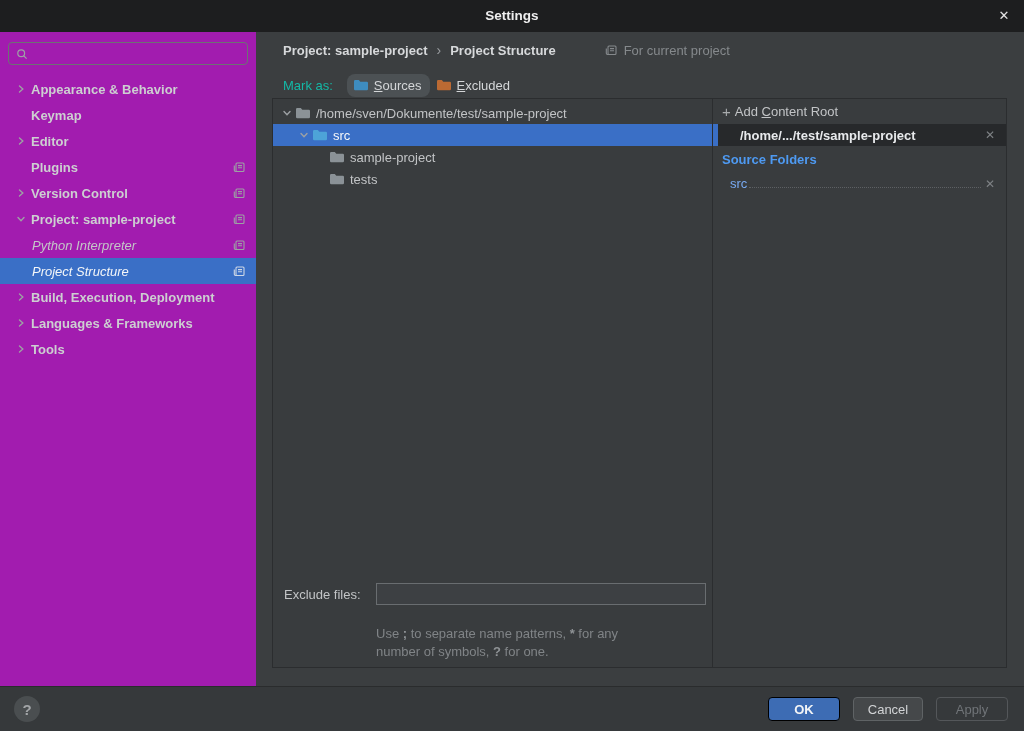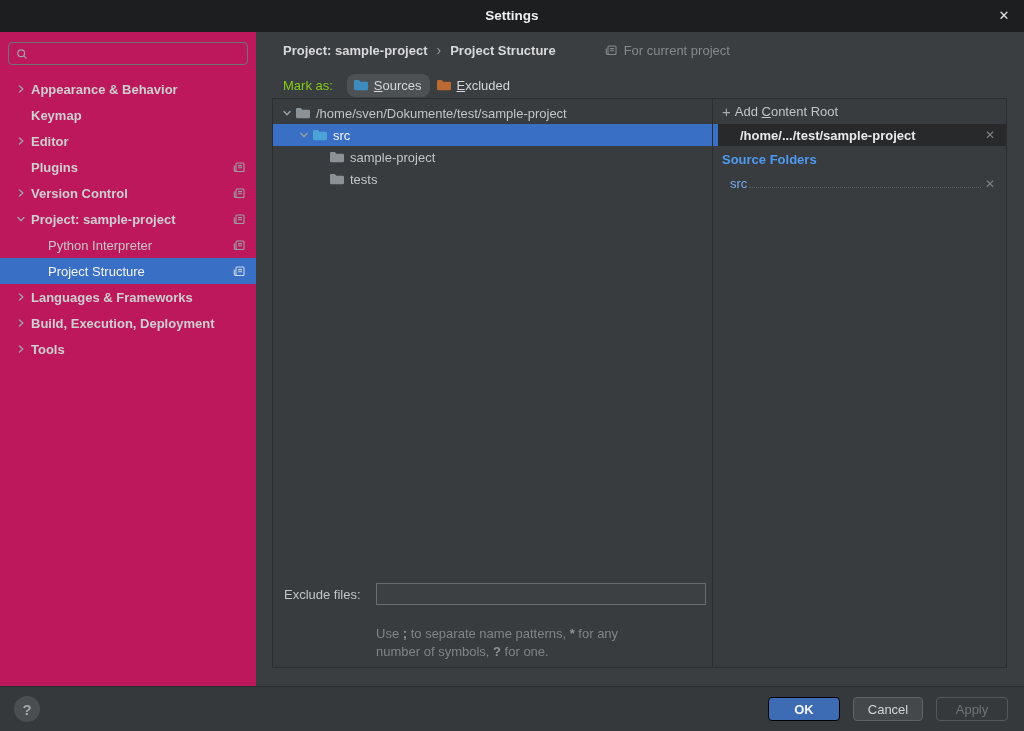--- a/index.html
+++ b/index.html
@@ -8,45 +8,45 @@
   .app { position:relative; width:1024px; height:731px; overflow:hidden; background:#3b3e40; box-shadow: inset 0 0 0 1px #1a1b1c; }
 
   
   .titlebar { position:absolute; top:0; left:0; width:100%; height:32px; background:#1d1e1f; }
   .titlebar .title { position:absolute; left:0; right:0; top:0; line-height:32px; text-align:center; font-weight:bold; color:#efefef; font-size:13.5px; }
   .titlebar .close { position:absolute; right:10px; top:0; line-height:32px; color:#e3e3e3; font-size:13px; width:20px; text-align:center; cursor:pointer; }
 
   .dialog { position:absolute; top:32px; left:0; right:0; bottom:0; background:#3b3e40; }
 
   
-  .sidebar { position:absolute; left:0; top:0; width:256px; height:654px; background:#be185d; }
+  .sidebar { position:absolute; left:0; top:0; width:256px; height:654px; background:#a21caf; }
   .search { position:relative; margin:10px 8px 0 8px; height:23px; border:1px solid #6d7174; border-radius:4px; display:flex; align-items:center; padding-left:7px; }
   .search svg { flex:0 0 auto; color:#9ea2a5; }
   .search input { flex:1; background:transparent; border:none; outline:none; color:#d6d8da; font:inherit; padding:0 6px; min-width:0; }
   .nav { list-style:none; margin-top:11px; }
   .nav li { position:relative; display:flex; align-items:center; height:26px; padding-left:16px; cursor:pointer; }
   .nav .chev { width:15px; color:#9da1a4; display:flex; align-items:center; }
   .nav li.top .lbl { font-weight:bold; color:#cdcfd1; }
-  .nav li.child { padding-left:48px; }
+  .nav li.child { padding-left:32px;font-style:italic; }
   .nav li.child .lbl { color:#c4c6c8; }
   .nav li.selected { background:#3a6fc6; }
   .nav li.selected .lbl { color:#f4f6f8; }
   .nav .cfg { margin-left:auto; margin-right:10px; color:#9da1a4; display:flex; align-items:center; }
   .nav li.selected .cfg { color:#cdd7e6; }
 
   
   .breadcrumbs { position:absolute; left:283px; top:8px; height:20px; display:flex; align-items:center; gap:9px; }
   .crumb { font-weight:bold; color:#d7d9db; cursor:pointer; }
   .crumb-sep { color:#9b9ea1; font-size:14px; }
   .scope { display:flex; align-items:center; gap:6px; margin-left:40px; color:#85898c; }
   .scope .cfg { color:#85898c; display:flex; align-items:center; }
 
   
   .markas { position:absolute; left:283px; top:41px; height:24px; display:flex; align-items:center; }
-  .markas-label { color:#84cc16; margin-right:14px; }
+  .markas-label { color:#14b8a6; margin-right:14px; }
   .markbtn { display:flex; align-items:center; gap:5px; height:23px; padding:0 8px 0 6px; border-radius:8px; color:#d4d6d8; cursor:pointer; }
   .markbtn.active { background:#4c5154; }
   .mn { text-decoration:underline; }
   .folder { display:flex; align-items:center; }
 
   
   .panel { position:absolute; left:272px; top:66px; width:735px; height:570px; border:1px solid #2b2d2f; background:#393c3e; display:flex; }
   .treepane { position:relative; width:440px; height:100%; border-right:1px solid #2b2d2f; padding-top:3px; }
   .trow { display:flex; align-items:center; height:22px; cursor:pointer; }
   .trow .chev { width:16px; color:#9da1a4; display:flex; align-items:center; justify-content:center; }
@@ -206,29 +206,29 @@
                 <use href="#i-cfg"></use>
               </svg>
             </span>
         </li>
         <li class="top">
           <span class="chev">
               <svg width="10" height="10" viewBox="0 0 10 10">
                 <use href="#i-chev-r"></use>
               </svg>
             </span>
+          <span class="lbl">Build, Execution, Deployment</span>
+        </li>
+        <li class="top">
+          <span class="chev">
+              <svg width="10" height="10" viewBox="0 0 10 10">
+                <use href="#i-chev-r"></use>
+              </svg>
+            </span>
           <span class="lbl">Languages &amp; Frameworks</span>
-        </li>
-        <li class="top">
-          <span class="chev">
-              <svg width="10" height="10" viewBox="0 0 10 10">
-                <use href="#i-chev-r"></use>
-              </svg>
-            </span>
-          <span class="lbl">Build, Execution, Deployment</span>
         </li>
         <li class="top">
           <span class="chev">
               <svg width="10" height="10" viewBox="0 0 10 10">
                 <use href="#i-chev-r"></use>
               </svg>
             </span>
           <span class="lbl">Tools</span>
         </li>
       </ul>

